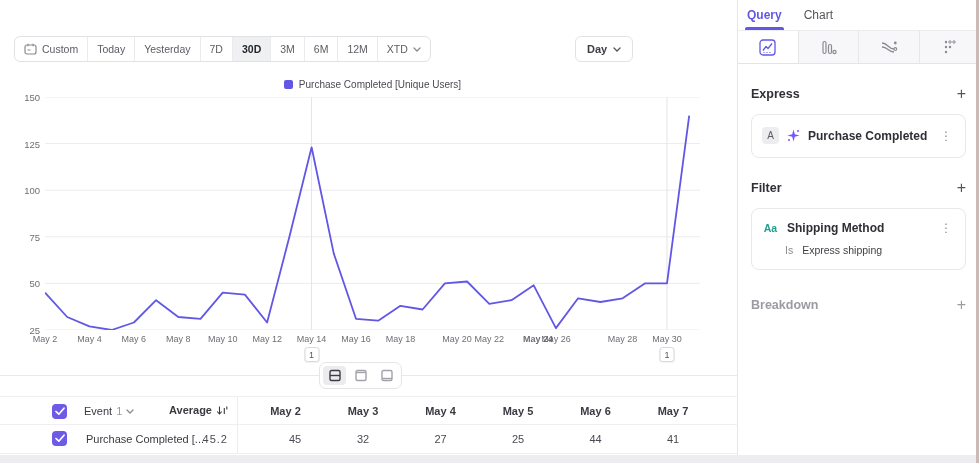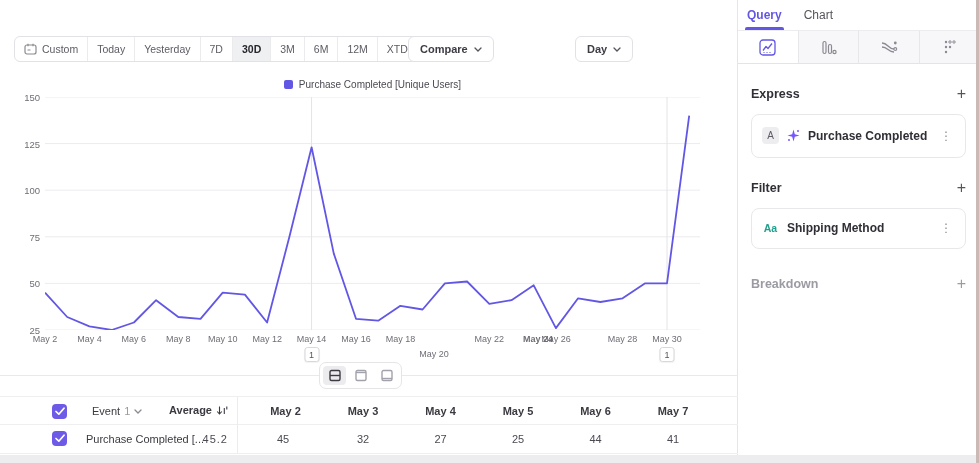--- a/index.html
+++ b/index.html
@@ -40,21 +40,21 @@
             background:none; border-radius:4px; cursor:pointer; }
   .lt-btn.active { background:#ececef; }
 
   
   .tbl-border-top { position:absolute; left:0; top:396px; width:738px; height:1px; background:#efeff1; }
   .tbl-border-mid { position:absolute; left:0; top:424px; width:738px; height:1px; background:#efeff1; }
   .tbl-border-bot { position:absolute; left:0; top:453px; width:738px; height:1px; background:#efeff1; }
   .tbl-vdiv { position:absolute; left:237px; top:397px; width:1px; height:56px; background:#ececef; }
   .checkbox { position:absolute; width:15px; height:15px; border-radius:4px; background:#6d5ae6; display:flex;
               align-items:center; justify-content:center; cursor:pointer; }
-  .event-sel { position:absolute; left:92px; top:405px; display:flex; align-items:center; gap:4px; font-size:11px;
+  .event-sel { position:absolute; left:84px; top:405px; display:flex; align-items:center; gap:4px; font-size:11px;
                color:#3a3a41; cursor:pointer; }
   .event-count { color:#9b9ba3; }
   .avg-h { position:absolute; left:140px; top:404px; width:88px; display:flex; justify-content:flex-end;
            align-items:center; gap:4px; font-size:11px; font-weight:bold; color:#3a3a41; cursor:pointer; }
   .col-h { position:absolute; top:405px; transform:translateX(-50%); font-size:11px; font-weight:bold; color:#3a3a41; }
   .row-name { position:absolute; left:86px; top:433px; width:144px; font-size:11px; color:#3a3a41;
               white-space:nowrap; overflow:hidden; }
   .avg-v { position:absolute; left:140px; top:433px; width:88px; text-align:right; font-size:11px; color:#4a4a52;
            letter-spacing:1px; }
   .col-v { position:absolute; top:433px; transform:translateX(-50%); font-size:11px; color:#4a4a52; }
@@ -129,26 +129,20 @@
           <span>12M</span>
         </button>
         <button class="seg">
           <span>XTD</span>
           <svg width="8" height="5" viewBox="0 0 8 5">
             <polyline points="1,1 4,4 7,1" fill="none" stroke="#8a8a92" stroke-width="1.3" stroke-linecap="round"></polyline>
           </svg>
         </button>
       </div>
 
-    <button class="btn" style="left:408px;">
-      <span>Compare</span>
-      <svg class="chev-svg" width="8" height="5" viewBox="0 0 8 5">
-          <polyline points="1,1 4,4 7,1" fill="none" stroke="#55555c" stroke-width="1.3" stroke-linecap="round"></polyline>
-        </svg>
-    </button>
 
     <button class="btn" style="left:575px;">
       <span>Day</span>
       <svg class="chev-svg" width="8" height="5" viewBox="0 0 8 5">
           <polyline points="1,1 4,4 7,1" fill="none" stroke="#55555c" stroke-width="1.3" stroke-linecap="round"></polyline>
         </svg>
     </button>
 
 
     <div class="legend">
@@ -176,21 +170,21 @@
         <div class="ytick" style="top: 325px;">25</div>
         <div class="xtick" style="left: 45px;">May 2</div>
         <div class="xtick" style="left: 89.4286px;">May 4</div>
         <div class="xtick" style="left: 133.857px;">May 6</div>
         <div class="xtick" style="left: 178.286px;">May 8</div>
         <div class="xtick" style="left: 222.714px;">May 10</div>
         <div class="xtick" style="left: 267.143px;">May 12</div>
         <div class="xtick" style="left: 311.571px;">May 14</div>
         <div class="xtick" style="left: 356px;">May 16</div>
         <div class="xtick" style="left: 400.429px;">May 18</div>
-        <div class="xtick" style="left: 434px; margin-top: 15px;">May 20</div>
+        <div class="xtick" style="left: 457px;">May 20</div>
         <div class="xtick" style="left: 489.286px;">May 22</div>
         <div class="xtick" style="left: 538px; font-weight: bold;">May 24</div>
         <div class="xtick" style="left: 556px;">May 26</div>
         <div class="xtick" style="left: 622.571px;">May 28</div>
         <div class="xtick" style="left: 667px;">May 30</div>
         <div class="ann-badge" style="left: 311.571px;">1</div>
         <div class="ann-badge" style="left: 667px;">1</div>
       </div>
 
     <div class="hsplit"></div>
@@ -244,21 +238,21 @@
 
     <div class="checkbox" style="left:52px; top:431px;">
       <svg width="10" height="9" viewBox="0 0 10 9">
           <polyline points="1,4.5 3.8,7.2 9,1.2" fill="none" stroke="#fff" stroke-width="1.7" stroke-linecap="round" stroke-linejoin="round"></polyline>
         </svg>
     </div>
     <div class="row-name">Purchase Completed [...</div>
     <div class="avg-v">45.2</div>
     <div id="table-cols">
         <div class="col-h" style="left: 285.5px;">May 2</div>
-        <div class="col-v" style="left: 283px;">45</div>
+        <div class="col-v" style="left: 295px;">45</div>
         <div class="col-h" style="left: 363px;">May 3</div>
         <div class="col-v" style="left: 363px;">32</div>
         <div class="col-h" style="left: 440.5px;">May 4</div>
         <div class="col-v" style="left: 440.5px;">27</div>
         <div class="col-h" style="left: 518px;">May 5</div>
         <div class="col-v" style="left: 518px;">25</div>
         <div class="col-h" style="left: 595.5px;">May 6</div>
         <div class="col-v" style="left: 595.5px;">44</div>
         <div class="col-h" style="left: 673px;">May 7</div>
         <div class="col-v" style="left: 673px;">41</div>
@@ -331,20 +325,24 @@
       <div class="sb-heading">
         <span>Filter</span>
         <span class="plus">+</span>
       </div>
       <div class="card">
         <div class="card-row1">
           <span class="aa-badge">Aa</span>
           <span class="card-title">Shipping Method</span>
           <span class="kebab">⋮</span>
         </div>
+        <div class="card-row2" style="margin-left:23px;">
+          <span class="op">Is</span>
+          <span>Express shipping</span>
+        </div>
       </div>
 
       <div class="sb-heading dim">
         <span>Breakdown</span>
         <span class="plus dim">+</span>
       </div>
 
     </div>
   </aside>
 

